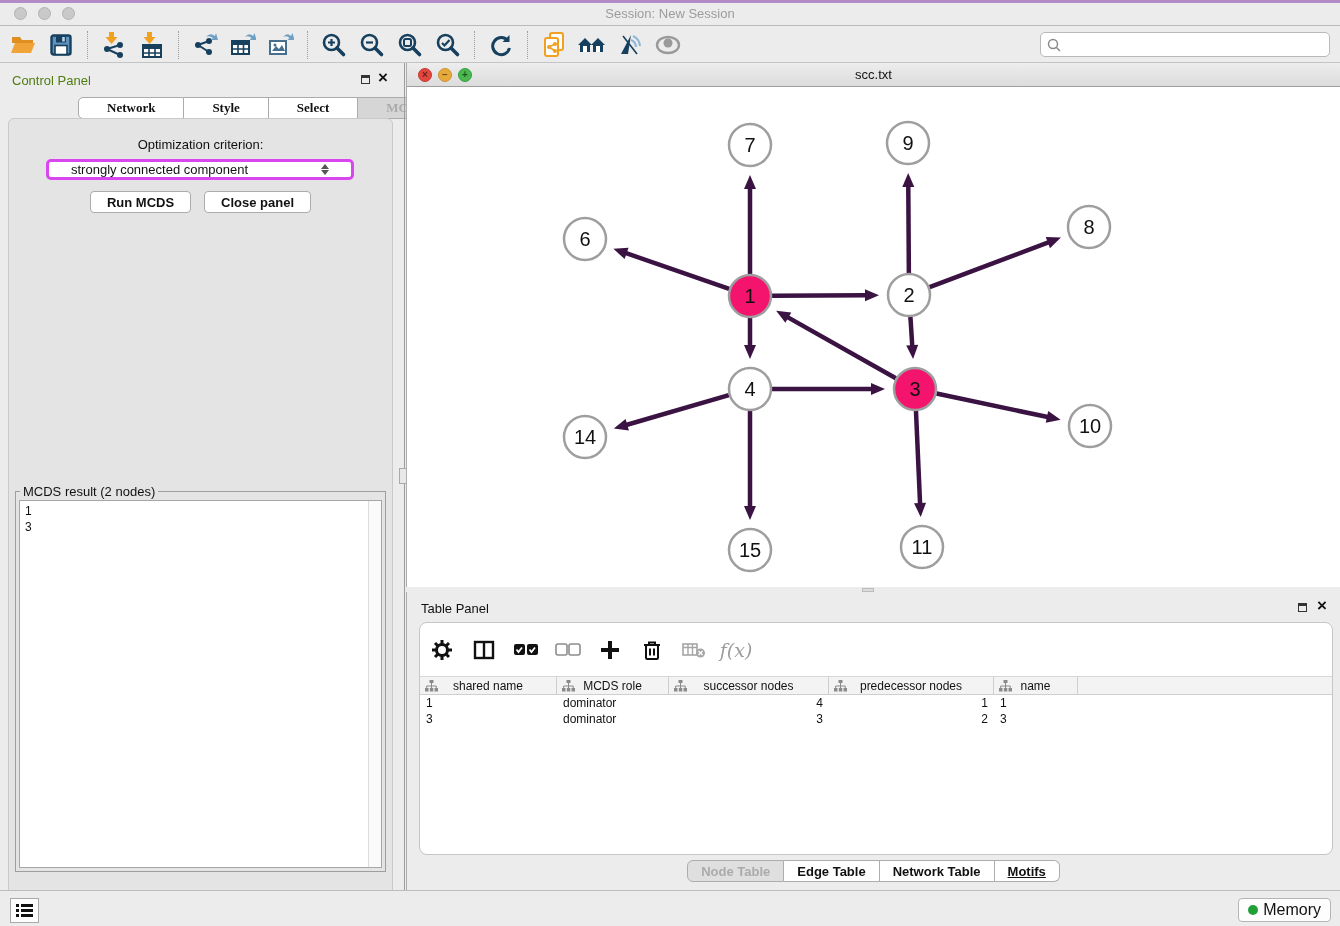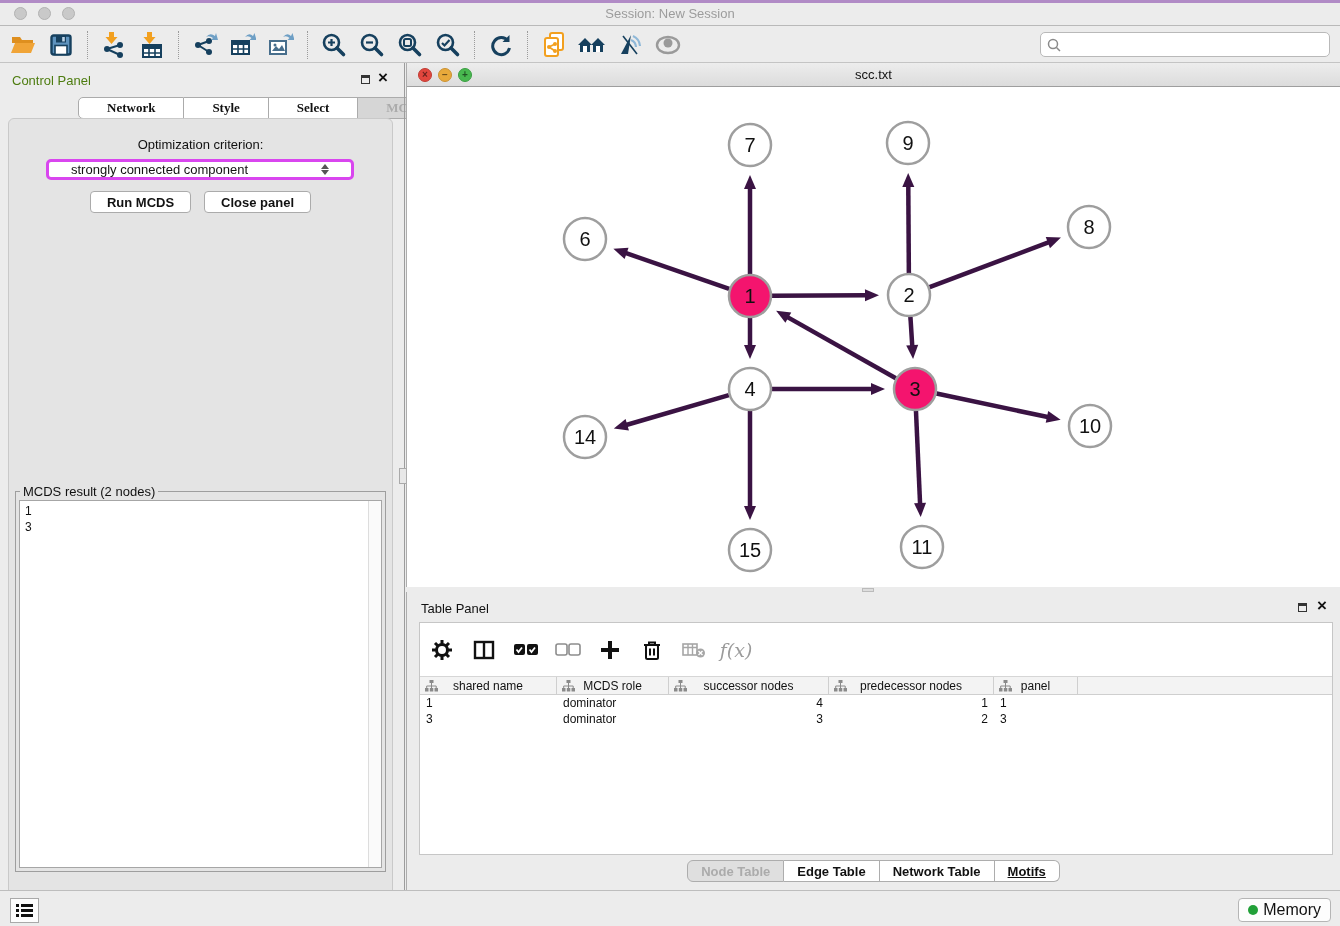--- a/index.html
+++ b/index.html
@@ -55,21 +55,21 @@
   .net-title { position:absolute; width:100%; text-align:center; top:4px; font-size:13px; color:#111; }
   .tl { position:absolute; top:5px; width:14px; height:14px; border-radius:50%; display:flex; align-items:center; justify-content:center; font-size:10px; font-weight:bold; color:rgba(0,0,0,.55); line-height:1; }
   .tl.red { background:#E2463D; border:1px solid #C03C34; }
   .tl.yel { background:#E8A93B; border:1px solid #CB9232; }
   .tl.grn { background:#48B84F; border:1px solid #3B9E42; }
   .net-canvas { position:absolute; left:0; top:24px; width:934px; height:500px; background:#fff; }
 
   
   .table-panel { position:absolute; left:406px; top:592px; width:934px; height:298px; background:#ECECEC; border-left:1px solid #ADADAD; }
   .tp-header { position:absolute; left:14px; top:9px; font-size:13px; }
-  .tp-body { position:absolute; left:12px; top:30px; width:914px; height:233px; background:#fff; border:1px solid #C6C6C6; border-radius:0; overflow:hidden;text-decoration:underline; }
+  .tp-body { position:absolute; left:12px; top:30px; width:914px; height:233px; background:#fff; border:1px solid #C6C6C6; border-radius:8px; overflow:hidden;text-decoration:underline; }
   .tp-toolbar { position:absolute; left:8px; top:6px; height:42px; display:flex; align-items:center; gap:14px; }
   .tp-tool { width:28px; height:28px; display:flex; align-items:center; justify-content:center; }
   .fx { font-family:"DejaVu Serif","Liberation Serif",serif; font-style:italic; font-size:19px; color:#9B9B9B; }
   .tbl { position:absolute; left:0; top:53px; width:100%; }
   .tr { display:flex; height:16px; }
   .tr-head { display:flex; height:19px; background:#F3F3F3; border-top:1px solid #D6D6D6; border-bottom:1px solid #CFCFCF; }
   .th { position:relative; display:flex; align-items:center; justify-content:center; border-right:1px solid #CFCFCF; font-size:12px; color:#111; }
   .th svg { position:absolute; left:5px; }
   .td { font-size:12px; line-height:16px; padding:0 6px; overflow:hidden; }
   .tp-tabs { position:absolute; left:0; bottom:8px; width:100%; display:flex; justify-content:center; }
@@ -442,21 +442,21 @@
           <div class="th" style="width: 84px;">
             <svg width="13" height="12" viewBox="0 0 13 12">
               <g fill="#8A8A8A">
                 <rect x="4.5" y="0" width="4" height="3"></rect>
                 <rect x="0" y="8" width="3.5" height="3.5"></rect>
                 <rect x="4.8" y="8" width="3.5" height="3.5"></rect>
                 <rect x="9.5" y="8" width="3.5" height="3.5"></rect>
               </g>
               <path d="M6.5 3 v3 M1.7 8 V6 h9.5 v2 M6.5 6 v2" stroke="#8A8A8A" stroke-width="1" fill="none"></path>
             </svg>
-            <span>panel</span>
+            <span>name</span>
           </div>
         </div>
       <div>
           <div class="tr">
             <div class="td" style="width: 137px; text-align: left;">1</div>
             <div class="td" style="width: 112px; text-align: left;">dominator</div>
             <div class="td" style="width: 160px; text-align: right;">4</div>
             <div class="td" style="width: 165px; text-align: right;">1</div>
             <div class="td" style="width: 84px; text-align: left;">1</div>
           </div>

